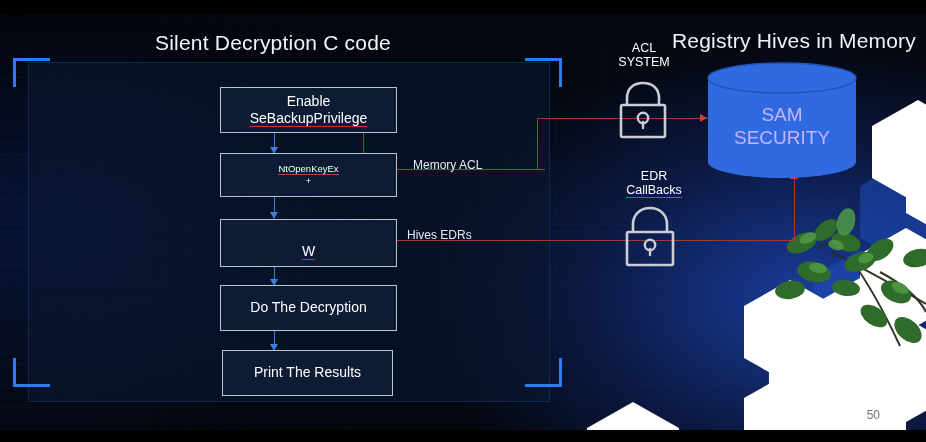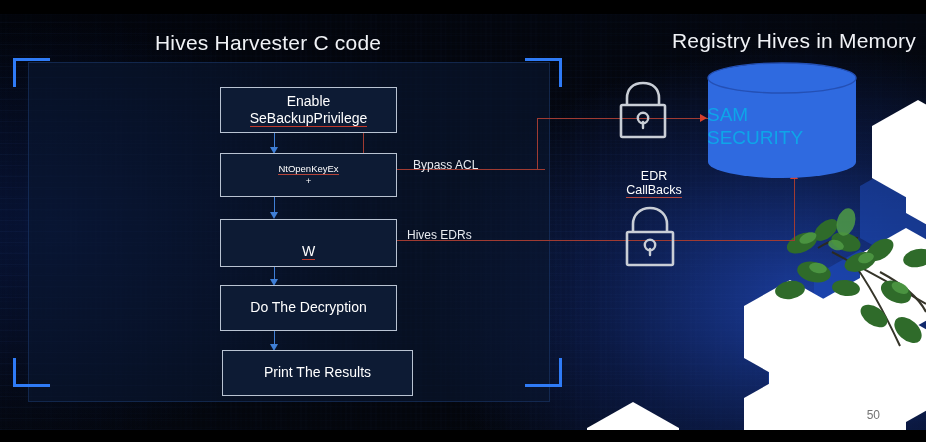--- a/index.html
+++ b/index.html
@@ -160,22 +160,23 @@
     text-align: center;
     white-space: nowrap;
   }
   .lock-icon { position: absolute; }
 
   
   .cyl-wrap { position: absolute; }
   .cyl-text {
     position: absolute;
     left: 0; right: 0;
-    color: #0ea5e9;
+    color: #c4b5fd;
     font-size: 19px;
+    text-align: center;
     line-height: 1.2;
     pointer-events: none;
   }
 
   
   .page-num {
     position: absolute;
     right: 46px;
     bottom: 20px;
     color: #737373;
@@ -246,40 +247,40 @@
         <ellipse cx="866" cy="258" rx="8" ry="5" transform="rotate(-18 866 258)"></ellipse>
         <ellipse cx="900" cy="288" rx="9" ry="5" transform="rotate(26 900 288)"></ellipse>
         <ellipse cx="846" cy="222" rx="9" ry="14" transform="rotate(16 846 222)"></ellipse>
       </g>
     </g>
   </svg>
 
   <div class="bg-top-band"></div>
   <div class="bg-bottom-band"></div>
 
-  <div class="title" id="title-left">Hives Harvester C code</div>
+  <div class="title" id="title-left">Silent Decryption C code</div>
   <div class="title" id="title-right">Registry Hives in Memory</div>
 
   <div class="panel"></div>
   <div class="bracket" id="bracket-tl"></div>
   <div class="bracket" id="bracket-tr"></div>
   <div class="bracket" id="bracket-bl"></div>
   <div class="bracket" id="bracket-br"></div>
 
   <div class="red-v" style="left:363px; top:118px; height:52px;"></div>
   <div class="red-h" style="left:363px; top:169px; width:182px;"></div>
   <div class="red-h" style="left:537px; top:118px; width:172px;"></div>
   <div class="red-v" style="left:537px; top:118px; height:52px;"></div>
   <div class="red-head-right" style="left:700px; top:114px;"></div>
 
   <div class="red-h" style="left:363px; top:240px; width:432px;"></div>
   <div class="red-v" style="left:794px; top:178px; height:62px;"></div>
   <div class="red-head-up" style="left:790px; top:172px;"></div>
 
-  <div class="bypass-label" style="left:413px; top:158px;">Bypass ACL</div>
+  <div class="bypass-label" style="left:413px; top:158px;">Memory ACL</div>
   <div class="bypass-label" style="left:407px; top:228px;">Hives EDRs</div>
 
   <div class="flow-box" style="left:186px; top:87px; width:177px; height:46px; font-size:14px;">
     <span class="txt">
       <span>Enable </span><span class="red-ul">SeBackupPrivilege</span>
     </span>
   </div>
   <div class="arrow-v" style="left:274px; top:133px; height:16px;"></div>
   <div class="arrow-head-down" style="left:270px; top:147px;"></div>
 
@@ -300,24 +301,28 @@
   </div>
   <div class="arrow-v" style="left:274px; top:267px; height:14px;"></div>
   <div class="arrow-head-down" style="left:270px; top:279px;"></div>
 
   <div class="flow-box" style="left:186px; top:285px; width:177px; height:46px; font-size:14px;">
     <span class="txt">Do The Decryption</span>
   </div>
   <div class="arrow-v" style="left:274px; top:331px; height:15px;"></div>
   <div class="arrow-head-down" style="left:270px; top:344px;"></div>
 
-  <div class="flow-box" style="left:188px; top:350px; width:191px; height:46px; font-size:14px;">
+  <div class="flow-box" style="left:188px; top:350px; width:171px; height:46px; font-size:14px;">
     <span class="txt">Print The Results</span>
   </div>
 
+  <div class="lock-label" style="left:607px; top:41px; width:74px;">
+    <span>ACL</span><br>
+    <span>SYSTEM</span>
+  </div>
   <svg class="lock-icon" style="left:608px; top:78px;" width="70" height="62" viewBox="0 0 70 62">
     <path d="M19 28 V20 C19 11 25 5 35 5 C45 5 51 11 51 20 V28" fill="none" stroke="#c9ced6" stroke-width="2.6"></path>
     <rect x="13" y="27" width="44" height="32" rx="1.5" fill="none" stroke="#c9ced6" stroke-width="2.6"></rect>
     <circle cx="35" cy="40" r="5.2" fill="none" stroke="#c9ced6" stroke-width="2.4"></circle>
     <path d="M35 44 L35 50" stroke="#c9ced6" stroke-width="2.4" stroke-linecap="round"></path>
   </svg>
 
   <div class="lock-label" style="left:612px; top:169px; width:84px;">
     <span>EDR</span><br>
     <span class="red-ul-thin">CallBacks</span>

